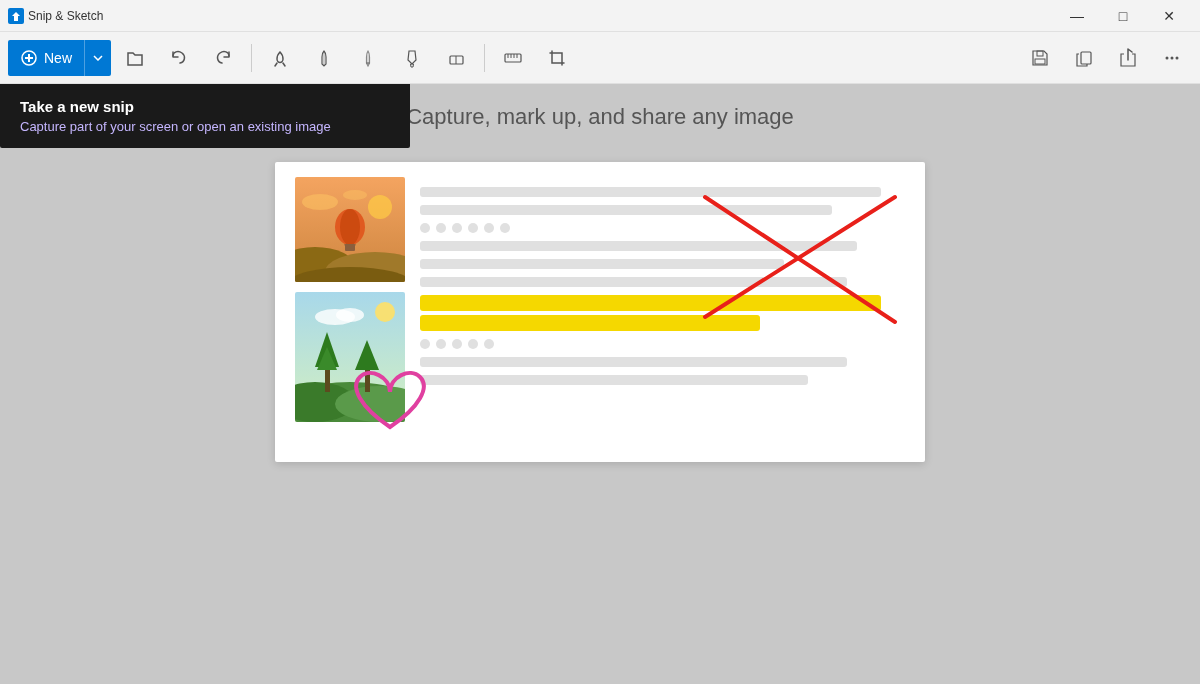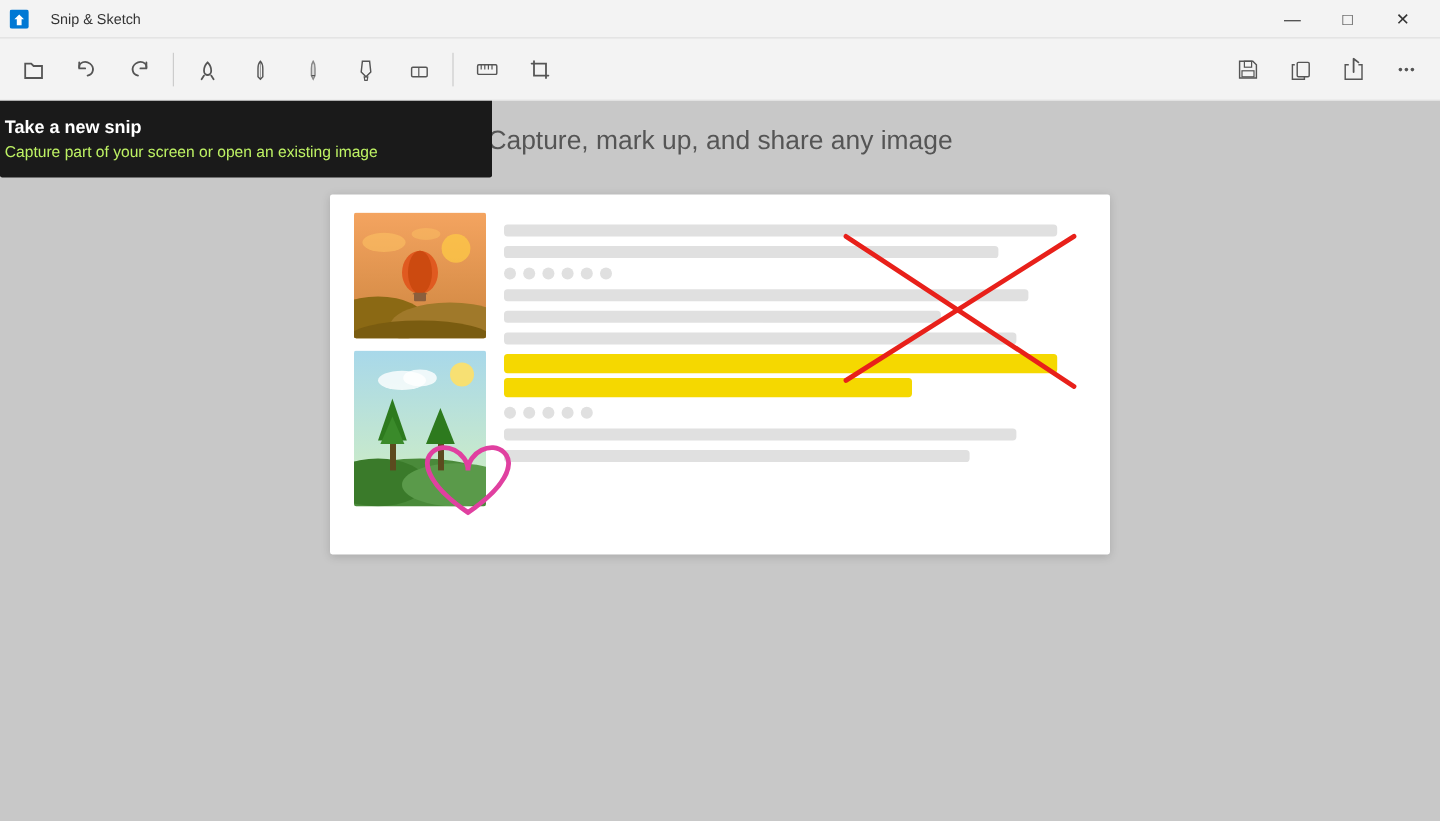--- a/index.html
+++ b/index.html
@@ -11,21 +11,21 @@
       background: #f3f3f3;
       display: flex;
       align-items: center;
       justify-content: space-between;
       padding: 0 8px;
       border-bottom: 1px solid #e0e0e0;
     }
     .title-bar-left {
       display: flex;
       align-items: center;
-      gap: 18px;
+      gap: 4px;
     }
     .title-bar-title {
       font-size: 12px;
       color: #333;
     }
     .title-bar-controls {
       display: flex;
       gap: 0;
     }
     .title-btn {
@@ -103,33 +103,33 @@
       gap: 4px;
     }
 
     
     .tooltip-popup {
       position: absolute;
       top: 52px;
       left: 0;
       background: #1a1a1a;
       color: white;
-      padding: 14px 4px;
+      padding: 14px 20px;
       width: 410px;
       z-index: 100;
       border-radius: 0 0 2px 2px;
     }
     .tooltip-title {
       font-size: 15px;
       font-weight: 600;
       margin-bottom: 4px;
     }
     .tooltip-sub {
       font-size: 13px;
-      color: #bef264;
+      color: #c4b5fd;
     }
 
     
     .main {
       background: #c8c8c8;
       height: calc(684px - 32px - 52px);
       display: flex;
       flex-direction: column;
       align-items: center;
       padding-top: 20px;
@@ -234,20 +234,34 @@
   </div>
   <div class="title-bar-controls">
     <button class="title-btn">—</button>
     <button class="title-btn">□</button>
     <button class="title-btn close">✕</button>
   </div>
 </div>
 
 <div class="toolbar">
 
+  <div class="btn-new">
+    <div class="btn-new-main">
+      <svg width="18" height="18" viewBox="0 0 18 18" fill="none">
+        <circle cx="9" cy="9" r="7" stroke="white" stroke-width="1.5" fill="none"></circle>
+        <path d="M5 9 L13 9 M9 5 L9 13" stroke="white" stroke-width="2"></path>
+      </svg>
+      <span>New</span>
+    </div>
+    <div class="btn-new-dropdown">
+      <svg width="10" height="6" viewBox="0 0 10 6">
+        <path d="M1 1 L5 5 L9 1" stroke="white" stroke-width="1.5" fill="none"></path>
+      </svg>
+    </div>
+  </div>
 
   <button class="tool-btn" title="Open">
     <svg width="20" height="20" viewBox="0 0 20 20" fill="none">
       <path d="M3 5h5l2 2h7v10H3V5z" stroke="#555" stroke-width="1.5" fill="none"></path>
     </svg>
   </button>
 
   <button class="tool-btn" title="Undo">
     <svg width="20" height="20" viewBox="0 0 20 20" fill="none">
       <path d="M4 8 C4 4 9 2 13 5 C17 8 16 14 11 15" stroke="#555" stroke-width="1.5" fill="none" stroke-linecap="round"></path>

